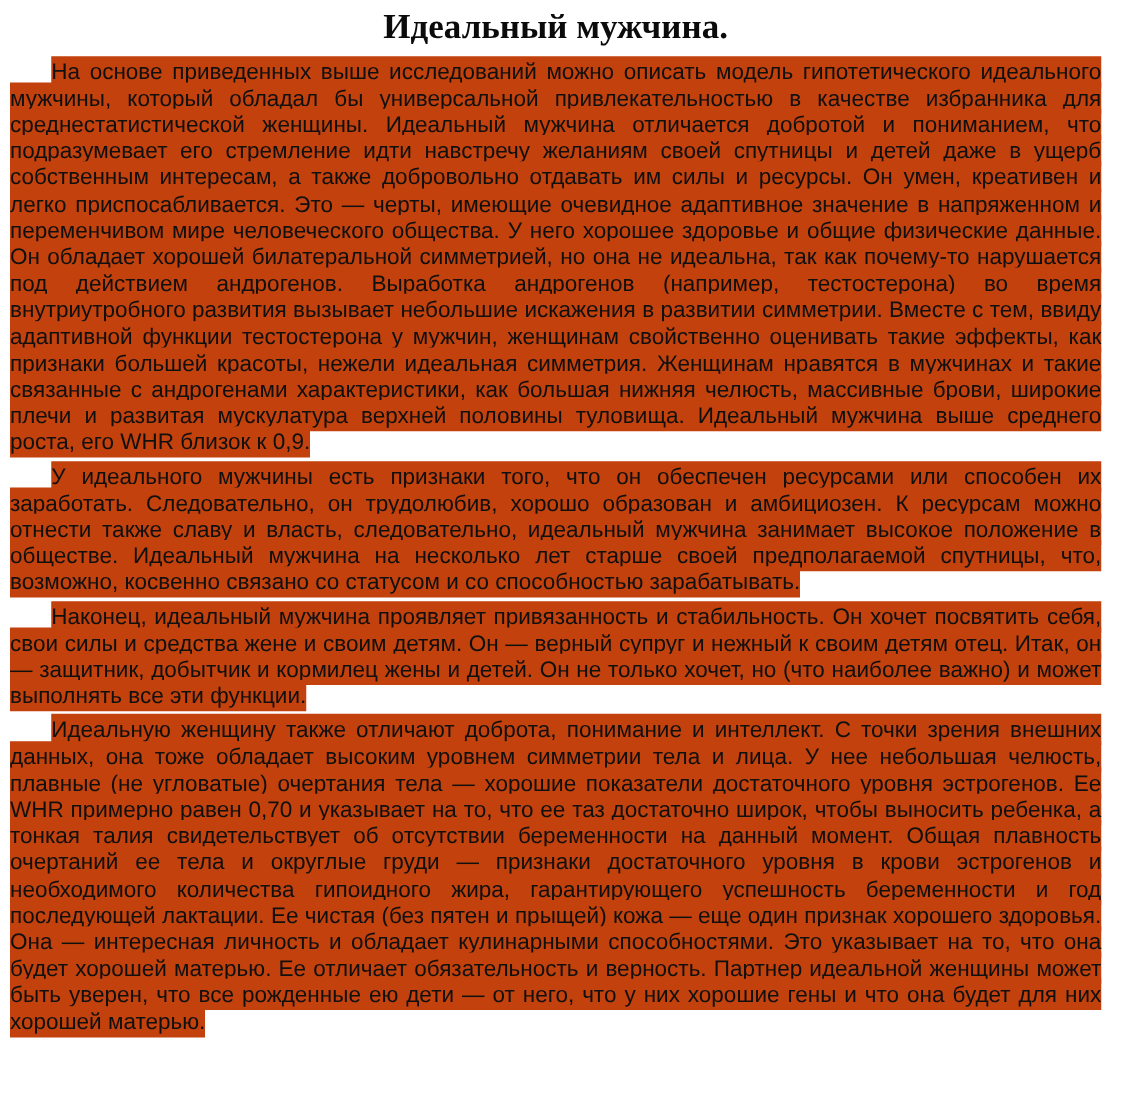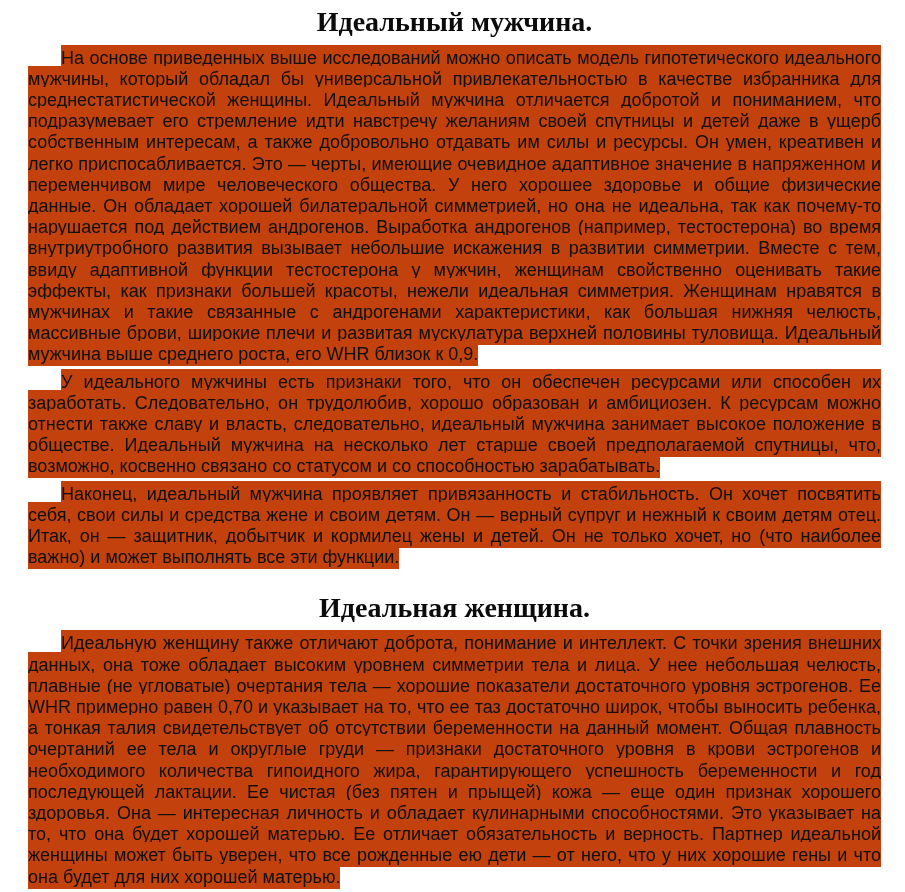--- a/index.html
+++ b/index.html
@@ -8,21 +8,21 @@
     background: #ffffff;
   }
   body {
     width: 905px;
     height: 892px;
     font-family: "Liberation Sans", sans-serif;
     color: #0f0f0f;
     overflow: hidden;
   }
   .page {
-    padding: 5px 24px 0 28px;
+    padding: 5px 24px 0 8px;
     box-sizing: border-box;
     width: 905px;
   }
   .doc-title {
     font-family: "Liberation Serif", serif;
     font-weight: 700;
     font-size: 28px;
     line-height: 33px;
     text-align: center;
     margin: 0 0 9px 0;
@@ -50,17 +50,16 @@
 <div class="page">
 
   <h1 class="doc-title">Идеальный мужчина.</h1>
 
   <p class="para"><span class="hl">На основе приведенных выше исследований можно описать модель гипотетического идеального мужчины, который обладал бы универсальной привлекательностью в качестве избранника для среднестатистической женщины. Идеальный мужчина отличается добротой и пониманием, что подразумевает его стремление идти навстречу желаниям своей спутницы и детей даже в ущерб собственным интересам, а также добровольно отдавать им силы и ресурсы. Он умен, креативен и легко приспосабливается. Это — черты, имеющие очевидное адаптивное значение в напряженном и переменчивом мире человеческого общества. У него хорошее здоровье и общие физические данные. Он обладает хорошей билатеральной симметрией, но она не идеальна, так как почему-то нарушается под действием андрогенов. Выработка андрогенов (например, тестостерона) во время внутриутробного развития вызывает небольшие искажения в развитии симметрии. Вместе с тем, ввиду адаптивной функции тестостерона у мужчин, женщинам свойственно оценивать такие эффекты, как признаки большей красоты, нежели идеальная симметрия. Женщинам нравятся в мужчинах и такие связанные с андрогенами характеристики, как большая нижняя челюсть, массивные брови, широкие плечи и развитая мускулатура верхней половины туловища. Идеальный мужчина выше среднего роста, его WHR близок к 0,9.</span></p>
 
   <p class="para"><span class="hl">У идеального мужчины есть признаки того, что он обеспечен ресурсами или способен их заработать. Следовательно, он трудолюбив, хорошо образован и амбициозен. К ресурсам можно отнести также славу и власть, следовательно, идеальный мужчина занимает высокое положение в обществе. Идеальный мужчина на несколько лет старше своей предполагаемой спутницы, что, возможно, косвенно связано со статусом и со способностью зарабатывать.</span></p>
 
   <p class="para"><span class="hl">Наконец, идеальный мужчина проявляет привязанность и стабильность. Он хочет посвятить себя, свои силы и средства жене и своим детям. Он — верный супруг и нежный к своим детям отец. Итак, он — защитник, добытчик и кормилец жены и детей. Он не только хочет, но (что наиболее важно) и может выполнять все эти функции.</span></p>
 
-  <h1 class="doc-title second">Идеальная женщина.</h1>
 
   <p class="para"><span class="hl">Идеальную женщину также отличают доброта, понимание и интеллект. С точки зрения внешних данных, она тоже обладает высоким уровнем симметрии тела и лица. У нее небольшая челюсть, плавные (не угловатые) очертания тела — хорошие показатели достаточного уровня эстрогенов. Ее WHR примерно равен 0,70 и указывает на то, что ее таз достаточно широк, чтобы выносить ребенка, а тонкая талия свидетельствует об отсутствии беременности на данный момент. Общая плавность очертаний ее тела и округлые груди — признаки достаточного уровня в крови эстрогенов и необходимого количества гипоидного жира, гарантирующего успешность беременности и год последующей лактации. Ее чистая (без пятен и прыщей) кожа — еще один признак хорошего здоровья. Она — интересная личность и обладает кулинарными способностями. Это указывает на то, что она будет хорошей матерью. Ее отличает обязательность и верность. Партнер идеальной женщины может быть уверен, что все рожденные ею дети — от него, что у них хорошие гены и что она будет для них хорошей матерью.</span></p>
 
 </div>
 
 </body></html>

